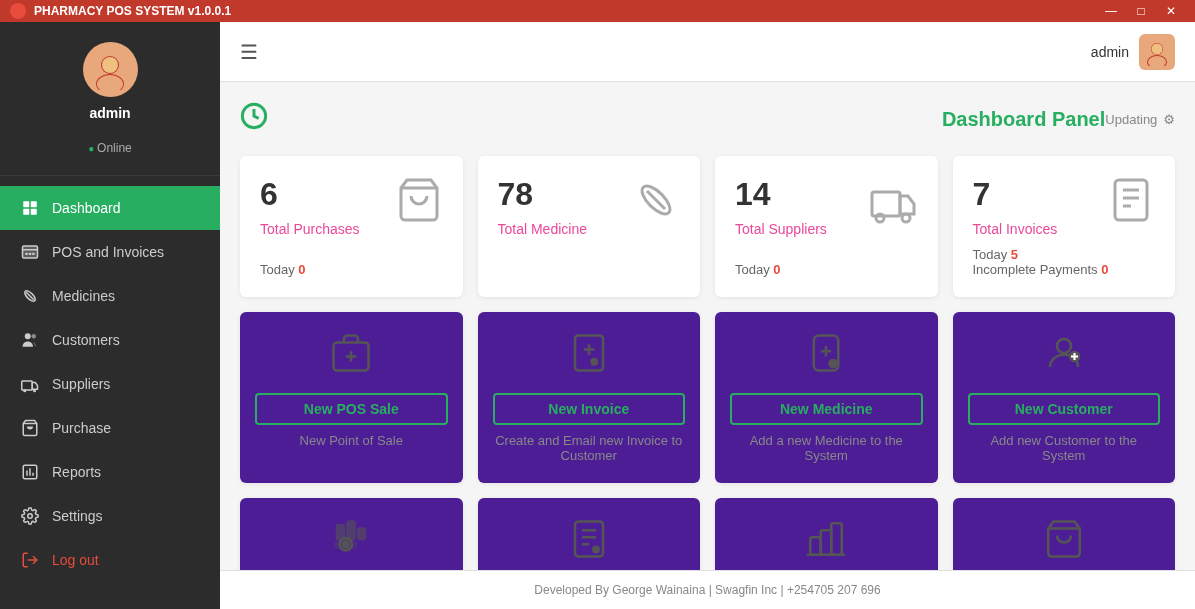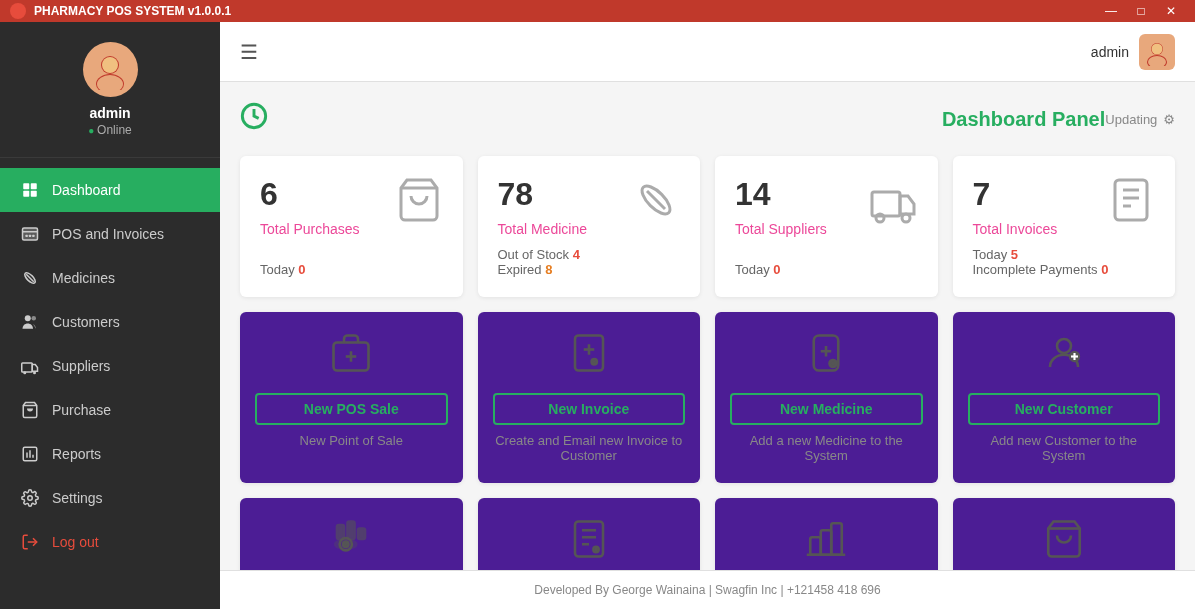--- a/index.html
+++ b/index.html
@@ -45,21 +45,21 @@
       border-radius: 50%;
       background: #e8a87c;
       display: flex;
       align-items: center;
       justify-content: center;
       overflow: hidden;
       margin-bottom: 8px;
     }
     .avatar svg { width: 40px; height: 40px; }
     .sidebar-username { font-size: 14px; font-weight: 600; color: white; }
-    .sidebar-status { font-size: 12px; color: #aaa; margin-top: 2px; }
+    .sidebar-status { font-size: 12px; color: #aaa; margin-top: 20px; }
     .sidebar-status::before { content: '● '; color: #27ae60; font-size: 10px; }
 
     .sidebar-nav { flex: 1; padding-top: 10px; }
     .nav-item {
       display: flex;
       align-items: center;
       padding: 12px 20px;
       cursor: pointer;
       color: #ccc;
       font-size: 14px;
@@ -360,30 +360,20 @@
               <div class="stat-number">78</div>
               <div class="stat-label">Total Medicine</div>
             </div>
             <div class="stat-icon">
               <svg width="48" height="48" viewBox="0 0 24 24" fill="none" stroke="#888" stroke-width="1.5">
                   <ellipse cx="12" cy="12" rx="4" ry="9" transform="rotate(-45 12 12)"></ellipse>
                   <line x1="7.5" y1="7.5" x2="16.5" y2="16.5"></line>
                 </svg>
             </div>
           </div>
-          <div class="stat-sub">
-            <div>
-              <span>Out of Stock</span>
-              <span class="val red">4</span>
-            </div>
-            <div>
-              <span>Expired</span>
-              <span class="val orange">8</span>
-            </div>
-          </div>
         </div>
 
         <div class="stat-card">
           <div class="stat-top">
             <div>
               <div class="stat-number">14</div>
               <div class="stat-label">Total Suppliers</div>
             </div>
             <div class="stat-icon">
               <svg width="48" height="48" viewBox="0 0 24 24" fill="none" stroke="#888" stroke-width="1.5">
@@ -532,16 +522,16 @@
                 <line x1="3" y1="6" x2="21" y2="6"></line>
                 <path d="M16 10a4 4 0 01-8 0"></path>
               </svg>
           </div>
 
         </div>
       </div>
     </div>
 
     <div class="footer">
-      <span>Developed By George Wainaina | Swagfin Inc | +121458 418 696</span>
+      <span>Developed By George Wainaina | Swagfin Inc | +254705 207 696</span>
     </div>
   </div>
 </div>
 
 </body></html>

